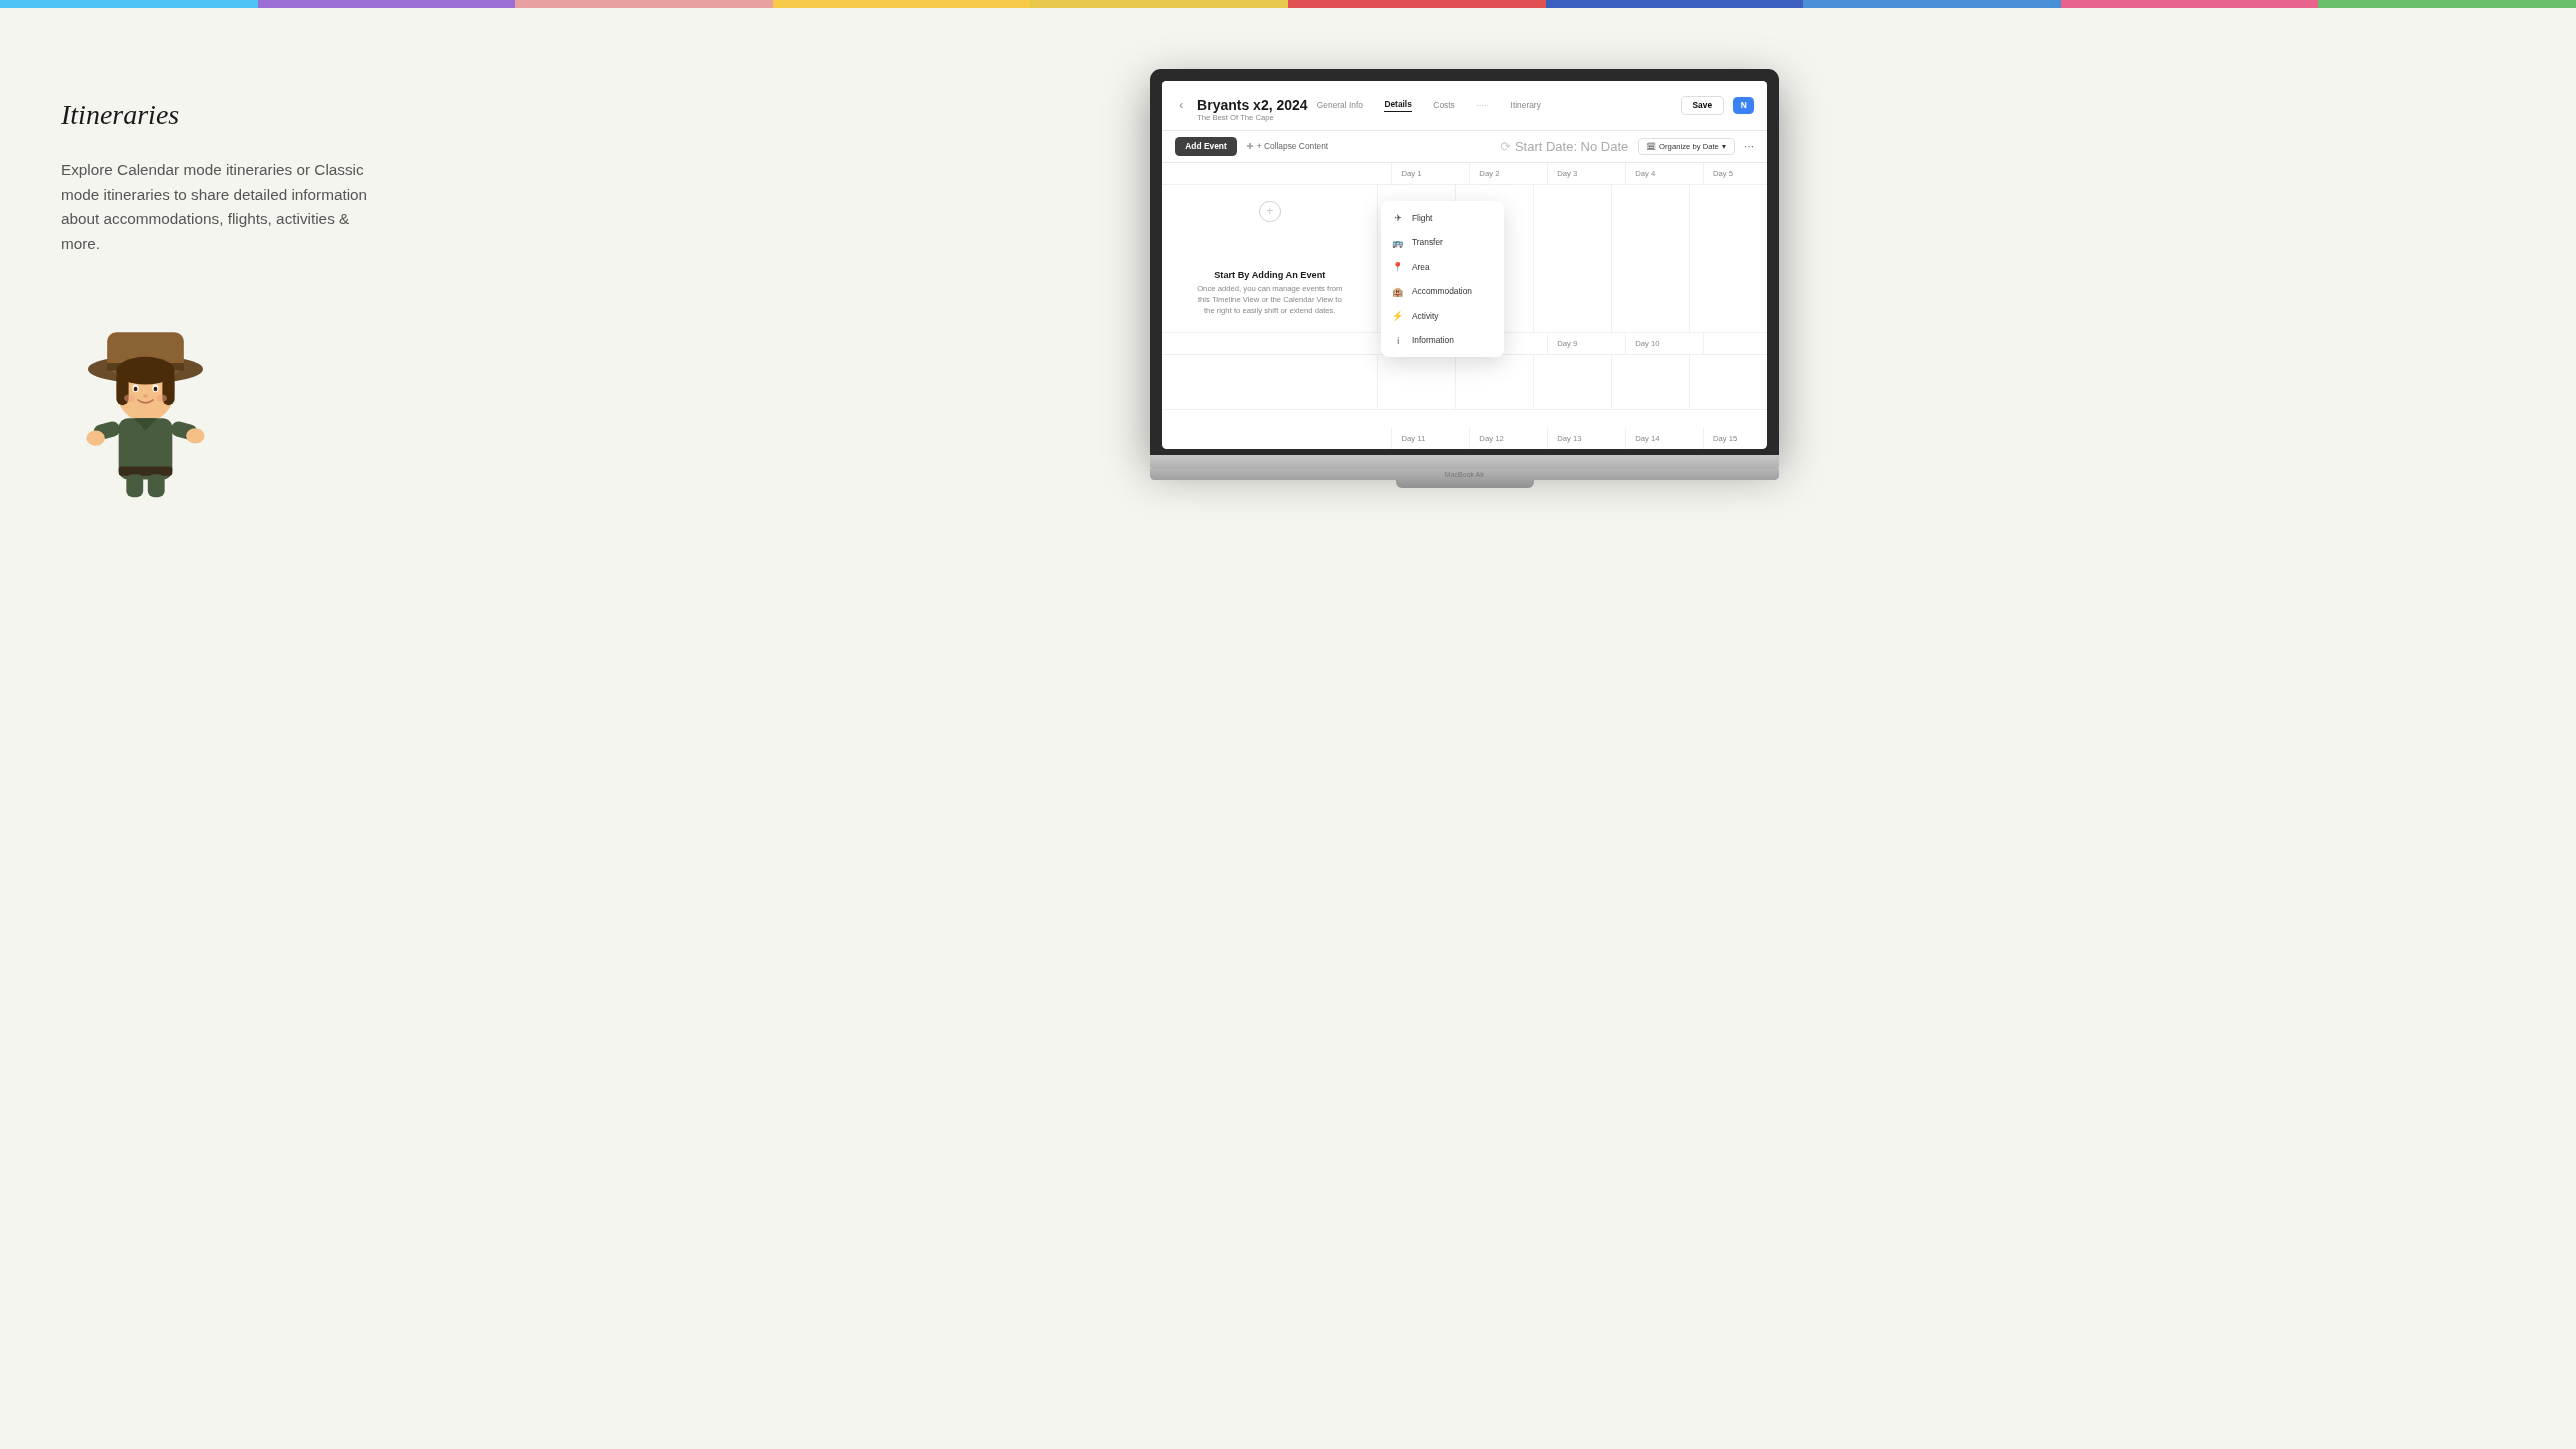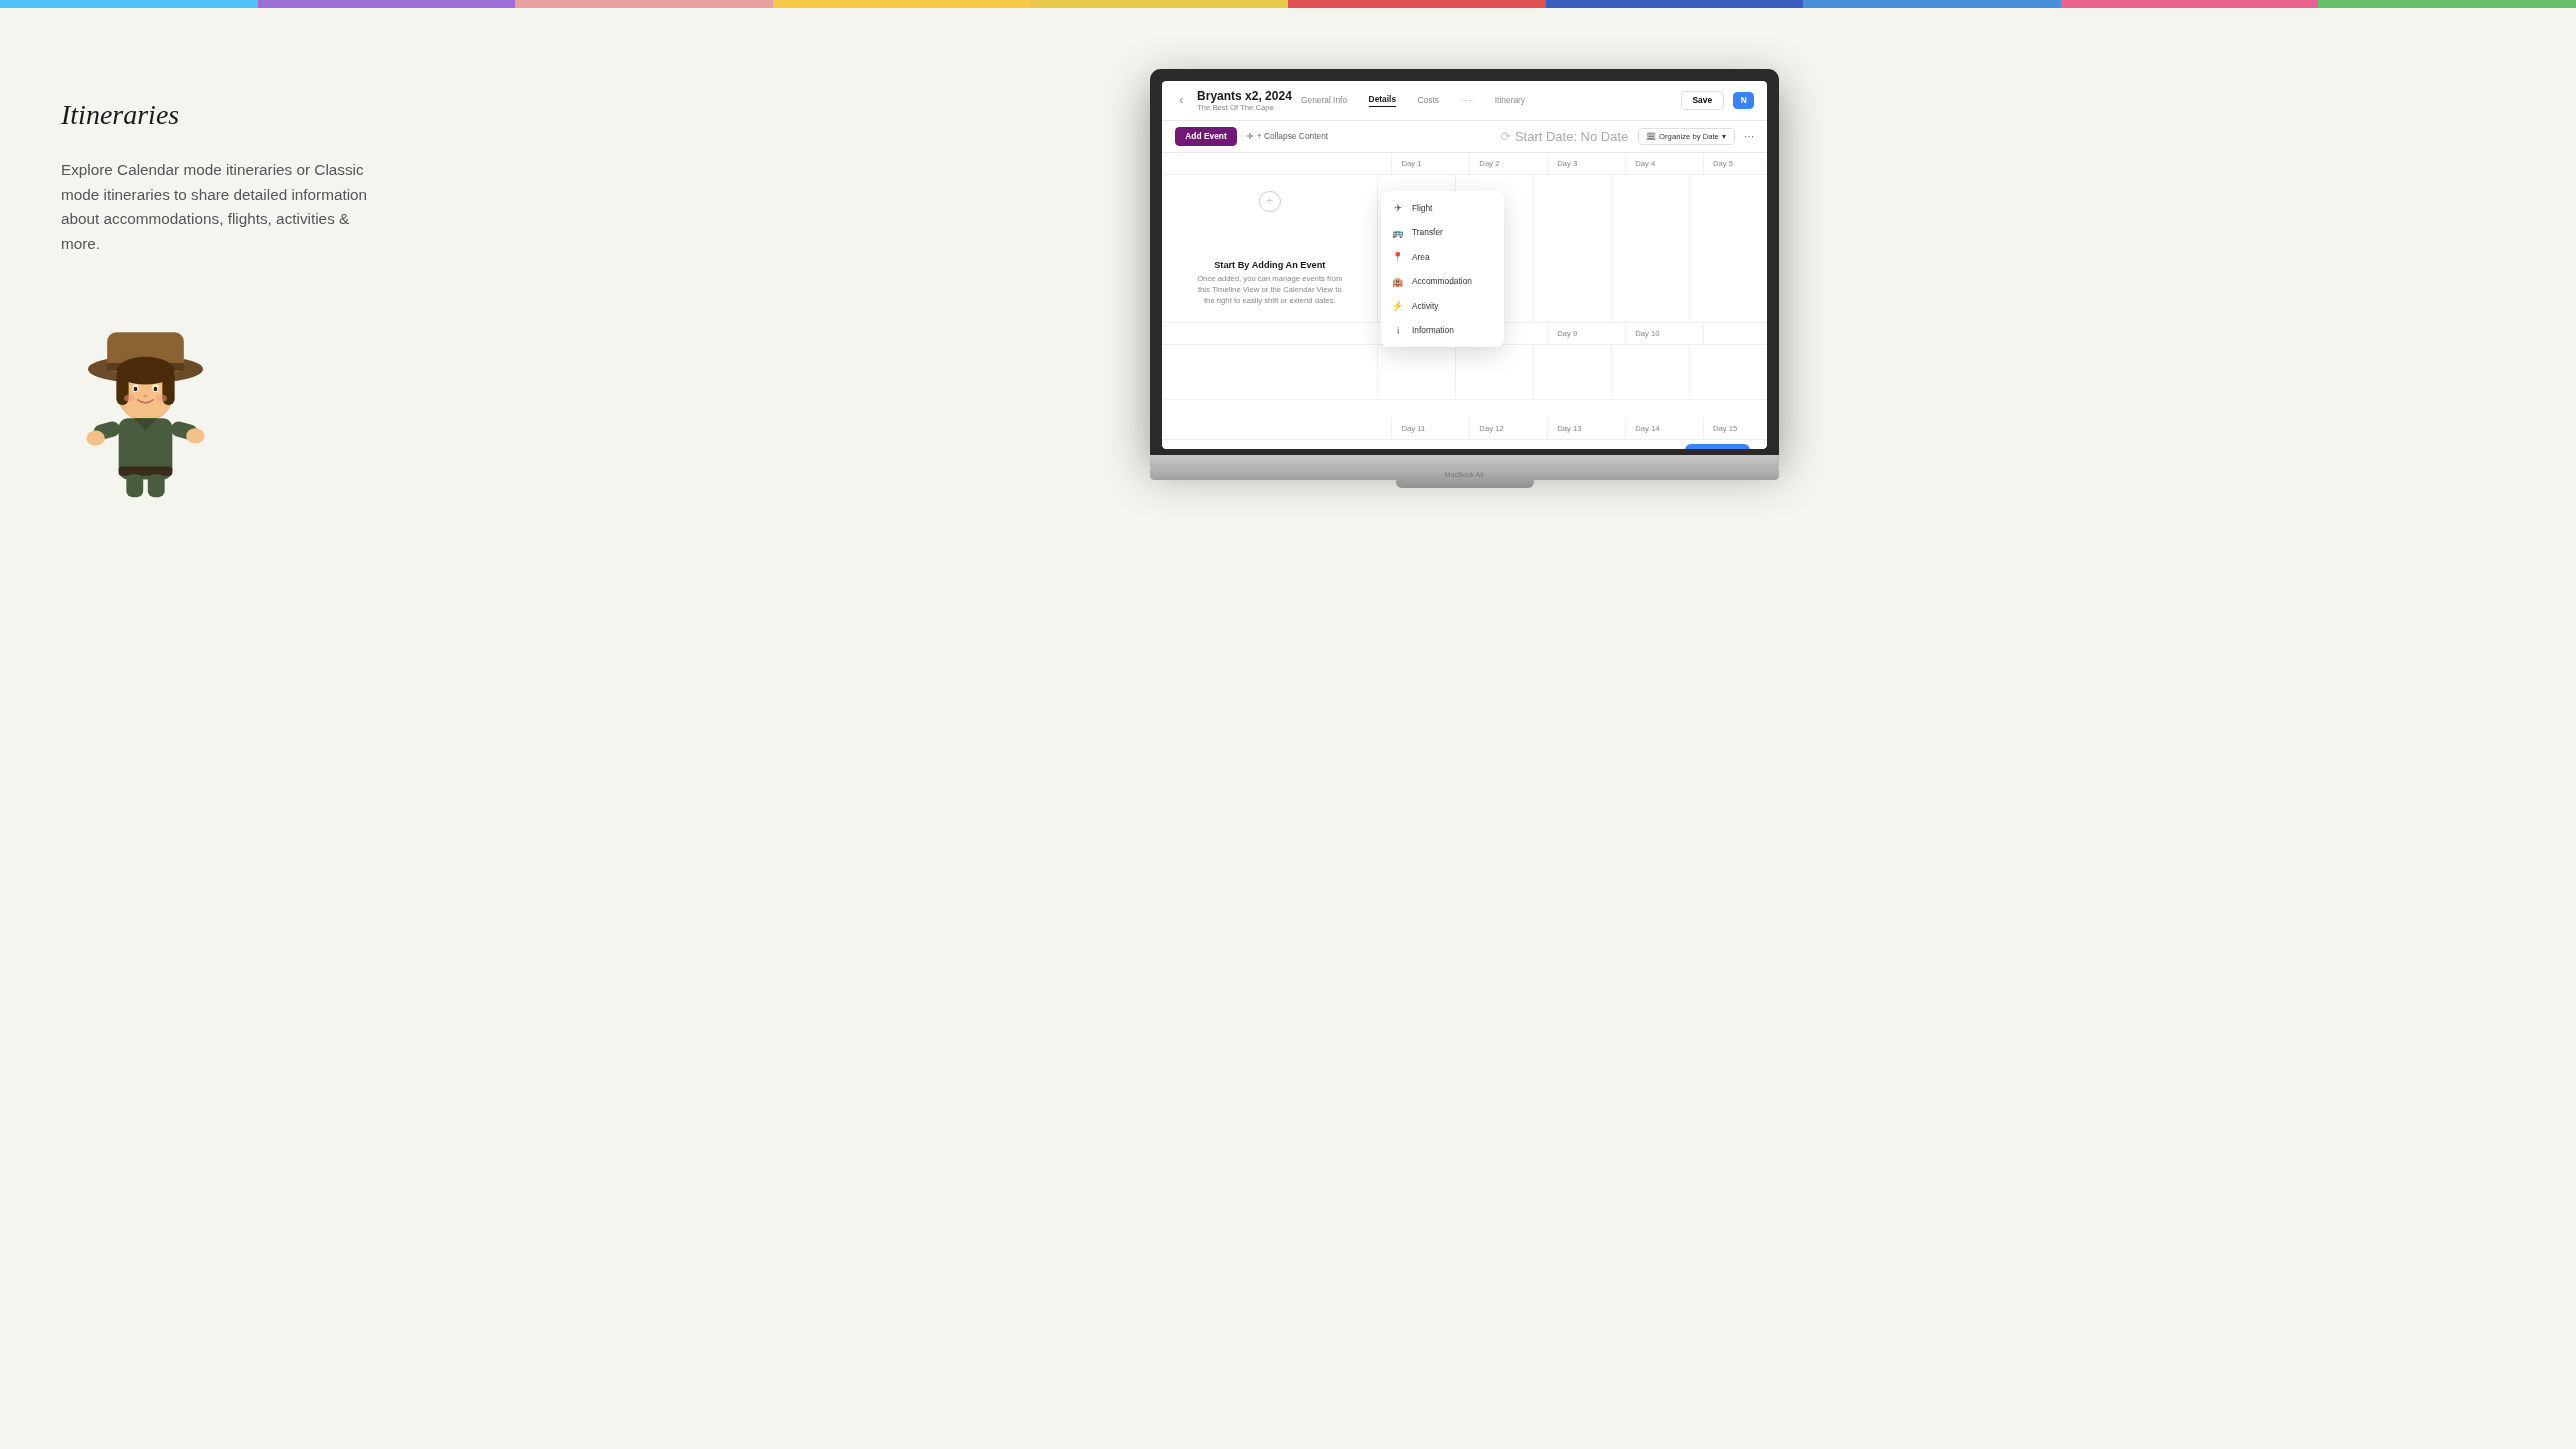--- a/index.html
+++ b/index.html
@@ -116,23 +116,24 @@
       color: #888;
       font-size: 12.3px;
       padding: 3.1px 4.6px;
     }
 
     .trip-info {
       flex: 0 0 auto;
     }
 
     .trip-name {
-      font-size: 12px;
+      font-size: 14px;
       font-weight: 700;
       color: #1a1a1a;
+      margin-top: 8px;
     }
 
     .trip-sub {
       font-size: 7.7px;
       color: #888;
     }
 
     .app-nav {
       display: flex;
       align-items: center;
@@ -178,21 +179,21 @@
     .app-toolbar {
       display: flex;
       align-items: center;
       padding: 6.1px 12.3px;
       border-bottom: 0.8px solid #e8e8e8;
       gap: 9.2px;
       background: white;
     }
 
     .add-event-btn {
-      background: #701a75;
+      background: #404040;
       color: white;
       border: none;
       border-radius: 4.6px;
       padding: 4.6px 10.7px;
       font-size: 8.4px;
       font-weight: 600;
       cursor: pointer;
     }
 
     .collapse-btn {

